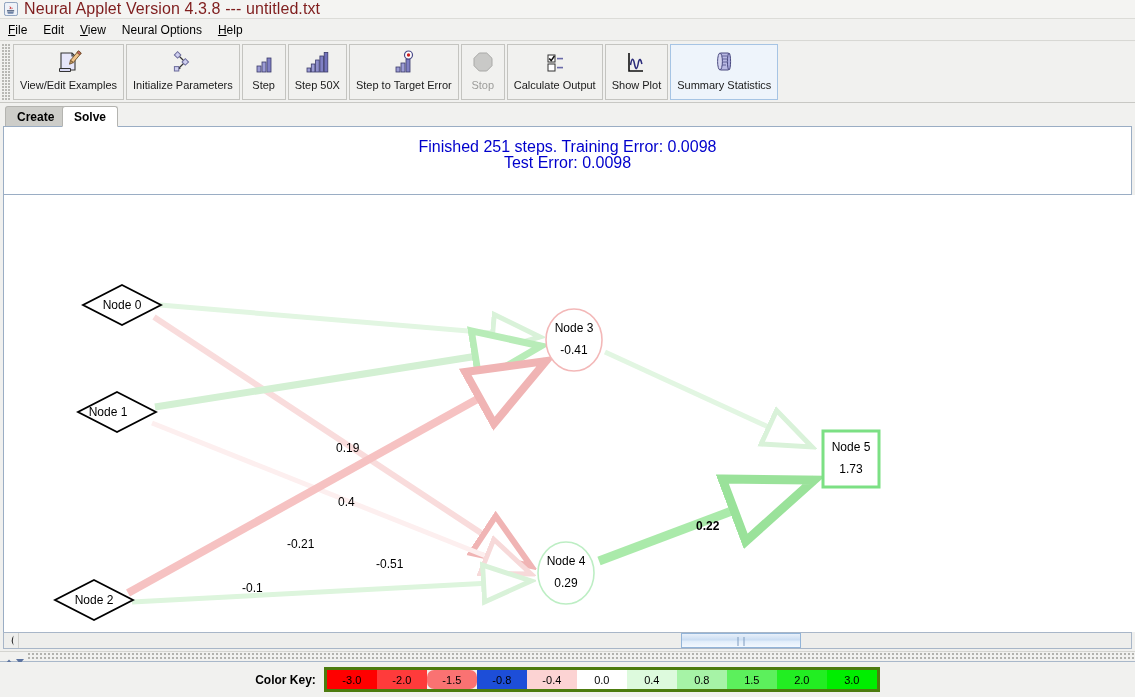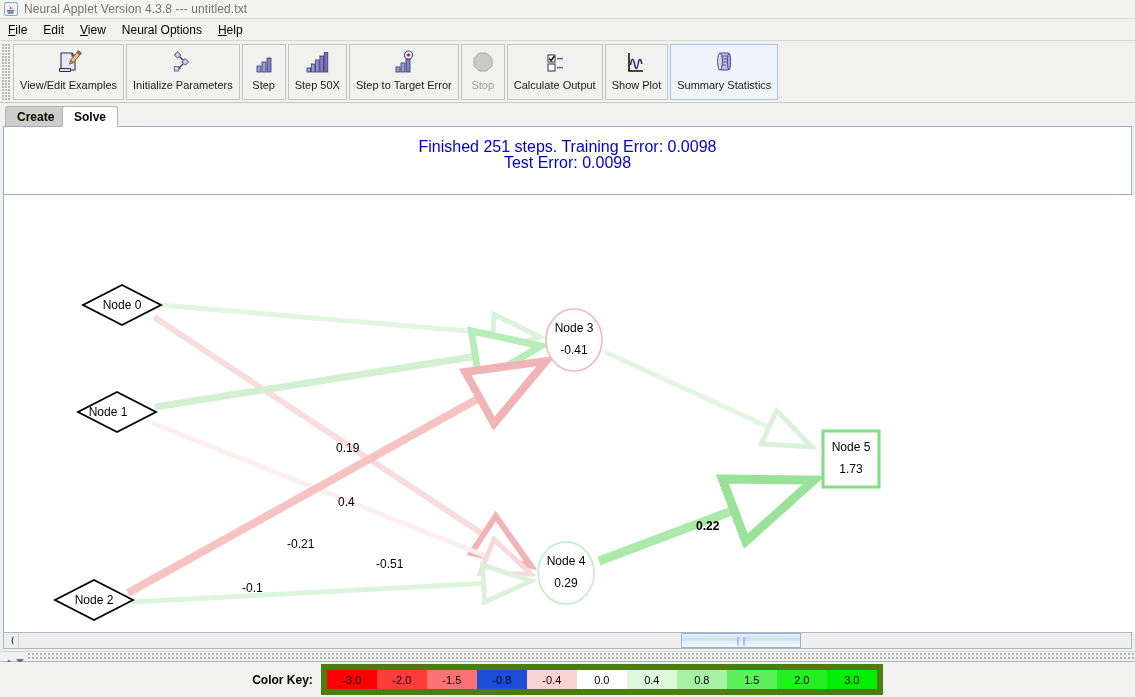--- a/index.html
+++ b/index.html
@@ -25,22 +25,22 @@
     border-bottom: 1px solid #dcdcd8;
     box-sizing: border-box;
   }
   .titlebar .javaicon {
     width: 14px; height: 14px;
     margin-left: 4px; margin-right: 6px;
     position: relative;
     flex: 0 0 auto;
   }
   .titlebar .title-text {
-    font-size: 12px;
-    color: #737373;
+    font-size: 16px;
+    color: #7f1d1d;
     white-space: nowrap;
     letter-spacing: 0.1px;
   }
 
   
   .menubar {
     position: absolute; left: 0; top: 19px;
     width: 1135px; height: 22px;
     background: #f1f1ef;
     border-bottom: 1px solid #d8d8d4;
@@ -232,21 +232,21 @@
     position: absolute; left: 0; top: 662px;
     width: 1135px; height: 35px;
     background: #f1f1ef;
     display: flex; align-items: center; justify-content: center;
   }
   .ck-title {
     font-size: 12px; font-weight: bold; color: #000;
     margin-right: 8px;
     white-space: nowrap;
   }
-  .ck-cells { display: flex; border: 6px solid #4d7c0f; }
+  .ck-cells { display: flex; border: 3px solid #4d7c0f; }
   .ck-cell {
     width: 50px; height: 19px;
     display: flex; align-items: center; justify-content: center;
     font-size: 11px; color: #000;
     box-sizing: border-box;
   }
 </style>
 </head>
 <body>
 
@@ -493,21 +493,21 @@
       </svg>
     </span>
     <span class="dots"></span>
   </div>
 
   <div class="colorkey-bar">
     <span class="ck-title">Color Key:</span>
     <span class="ck-cells">
       <span class="ck-cell" style="background:#ff0000;">-3.0</span>
       <span class="ck-cell" style="background:#ff3b3b;">-2.0</span>
-      <span class="ck-cell" style="background:#fa7272;">-1.5</span>
+      <span class="ck-cell" style="background:#fa7272;border-radius:7px;">-1.5</span>
       <span class="ck-cell" style="background:#1d4ed8;">-0.8</span>
       <span class="ck-cell" style="background:#fcd3d3;">-0.4</span>
       <span class="ck-cell" style="background:#ffffff;">0.0</span>
       <span class="ck-cell" style="background:#ddfadd;">0.4</span>
       <span class="ck-cell" style="background:#a6f3a6;">0.8</span>
       <span class="ck-cell" style="background:#5cf05c;">1.5</span>
       <span class="ck-cell" style="background:#22ee22;">2.0</span>
       <span class="ck-cell" style="background:#00ee00;">3.0</span>
     </span>
   </div>

